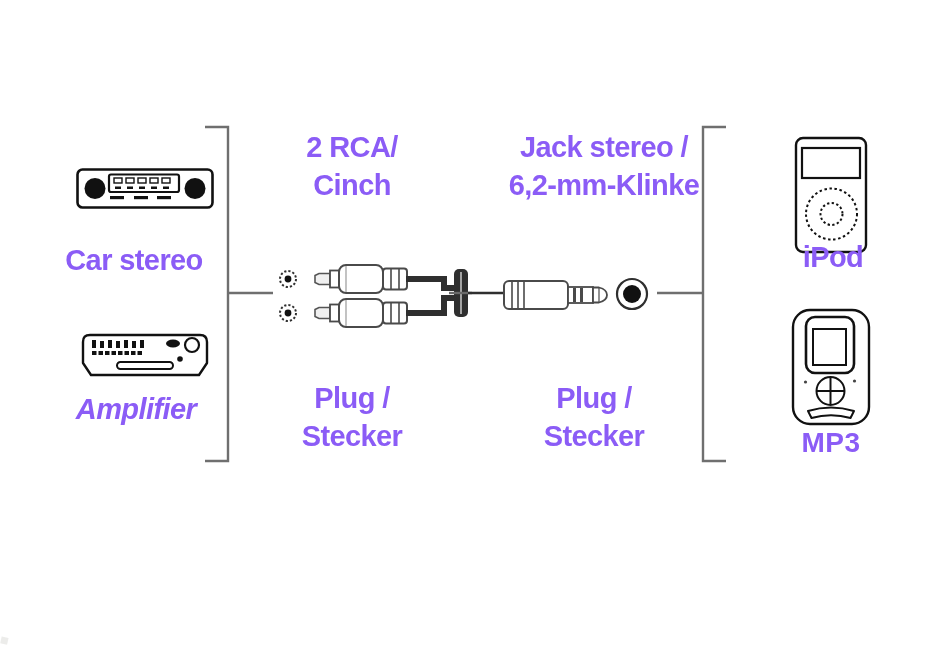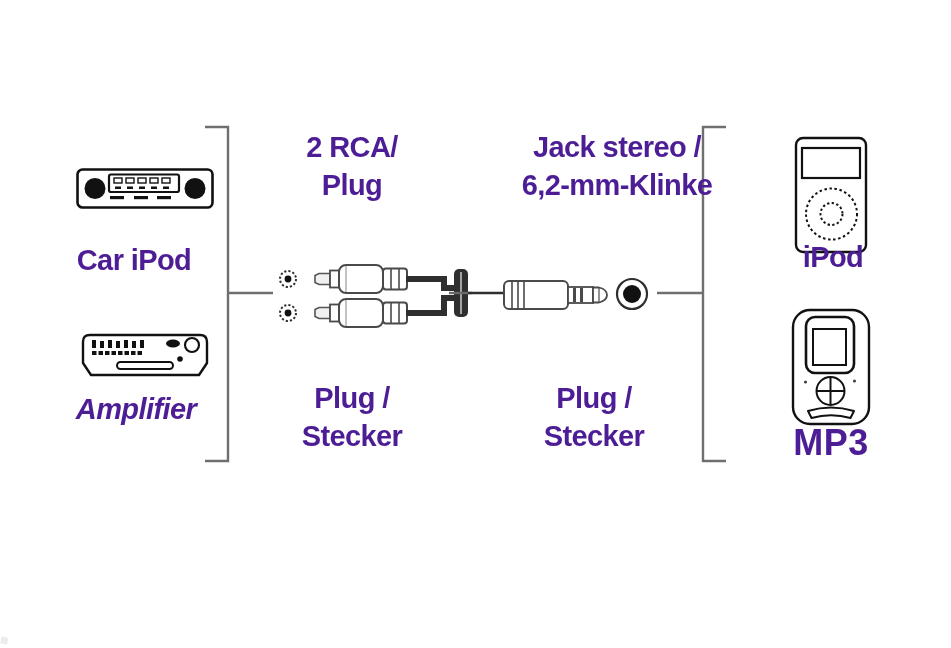--- a/index.html
+++ b/index.html
@@ -3,25 +3,25 @@
 <meta charset="utf-8">
 <style>
   html,body{margin:0;padding:0;background:#ffffff;}
   .stage{
     position:relative;width:951px;height:648px;background:#ffffff;
     overflow:hidden;font-family:"Liberation Sans",sans-serif;color:#141414;
   }
   .abs{position:absolute;}
   .label{
     position:absolute;text-align:center;font-weight:600;
-    letter-spacing:-0.6px;color:#4c1d95;
+    letter-spacing:-0.6px;color:#8b5cf6;
   }
   .lh{line-height:38px;font-size:29px;}
   .devlabel{font-size:29px;line-height:30px;}
-  .mp3label{font-size:36px;line-height:34px;font-weight:700;letter-spacing:0.5px;}
+  .mp3label{font-size:28px;line-height:34px;font-weight:700;letter-spacing:0.5px;}
   svg{display:block;}
 </style>
 </head>
 <body>
 
 <div class="stage">
 
   <svg class="abs" style="left:0;top:0;" width="951" height="648" viewBox="0 0 951 648">
 
     <g stroke="#6f6f6f" stroke-width="2.4" fill="none">
@@ -110,21 +110,21 @@
           <rect x="51" y="18.5" width="6" height="2.5"></rect>
         <rect x="63" y="18.5" width="6" height="2.5"></rect>
           <rect x="75" y="18.5" width="6" height="2.5"></rect>
         <rect x="87" y="18.5" width="6" height="2.5"></rect>
         <rect x="34" y="28" width="14" height="3.2"></rect>
           <rect x="58" y="28" width="14" height="3.2"></rect>
         <rect x="81" y="28" width="14" height="3.2"></rect>
       </g>
     </svg>
   </div>
-  <div class="label devlabel" style="left:54px;top:245px;width:160px;">Car iPod</div>
+  <div class="label devlabel" style="left:54px;top:245px;width:160px;">Car stereo</div>
 
   <div class="abs" style="left:81px;top:333px;">
     <svg width="128" height="45" viewBox="0 0 128 45">
       <path d="M9,2 H119 Q126,2 126,9 V30 L118,42 H10 L2,30 V9 Q2,2 9,2 Z" fill="#fff" stroke="#111" stroke-width="2.4" stroke-linejoin="round"></path>
       <g fill="#111">
         <rect x="11" y="7" width="4" height="8"></rect>
           <rect x="19" y="8" width="4" height="7"></rect>
         <rect x="27" y="7" width="4" height="8"></rect>
           <rect x="35" y="8" width="4" height="7"></rect>
         <rect x="43" y="7" width="4" height="8"></rect>
@@ -169,24 +169,24 @@
       </g>
       <circle cx="14.5" cy="74" r="1.6" fill="#444"></circle>
       <circle cx="63.5" cy="73" r="1.6" fill="#444"></circle>
       <path d="M17,103 Q40,96 63,103 L59.5,110 Q40,104.5 20.5,110 Z" fill="#fff" stroke="#111" stroke-width="2" stroke-linejoin="round"></path>
     </svg>
   </div>
   <div class="label mp3label" style="left:771px;top:426px;width:120px;">MP3</div>
 
   <div class="label lh" style="left:242px;top:128px;width:220px;">
     <div>2 RCA/</div>
-    <div>Plug</div>
+    <div>Cinch</div>
   </div>
 
-  <div class="label lh" style="left:487px;top:128px;width:260px;text-align:center;">
+  <div class="label lh" style="left:474px;top:128px;width:260px;text-align:center;">
     <div>Jack stereo /</div>
     <div>6,2-mm-Klinke</div>
   </div>
 
   <div class="label lh" style="left:242px;top:379px;width:220px;">
     <div>Plug /</div>
     <div>Stecker</div>
   </div>
 
   <div class="label lh" style="left:464px;top:379px;width:260px;">

